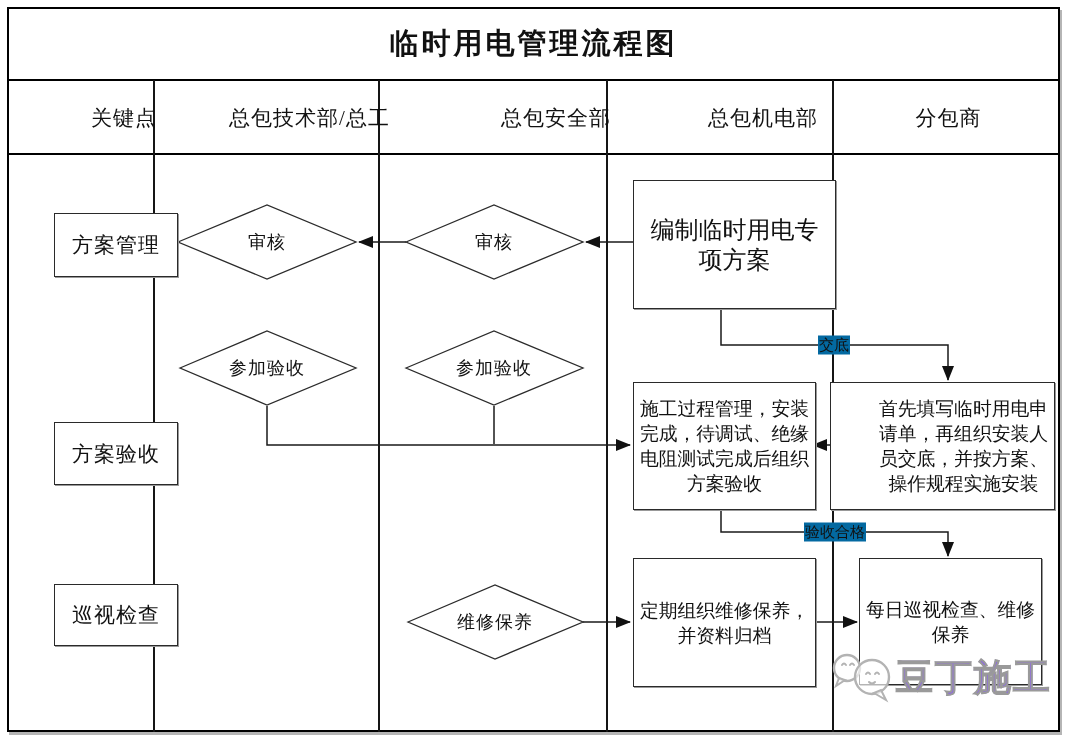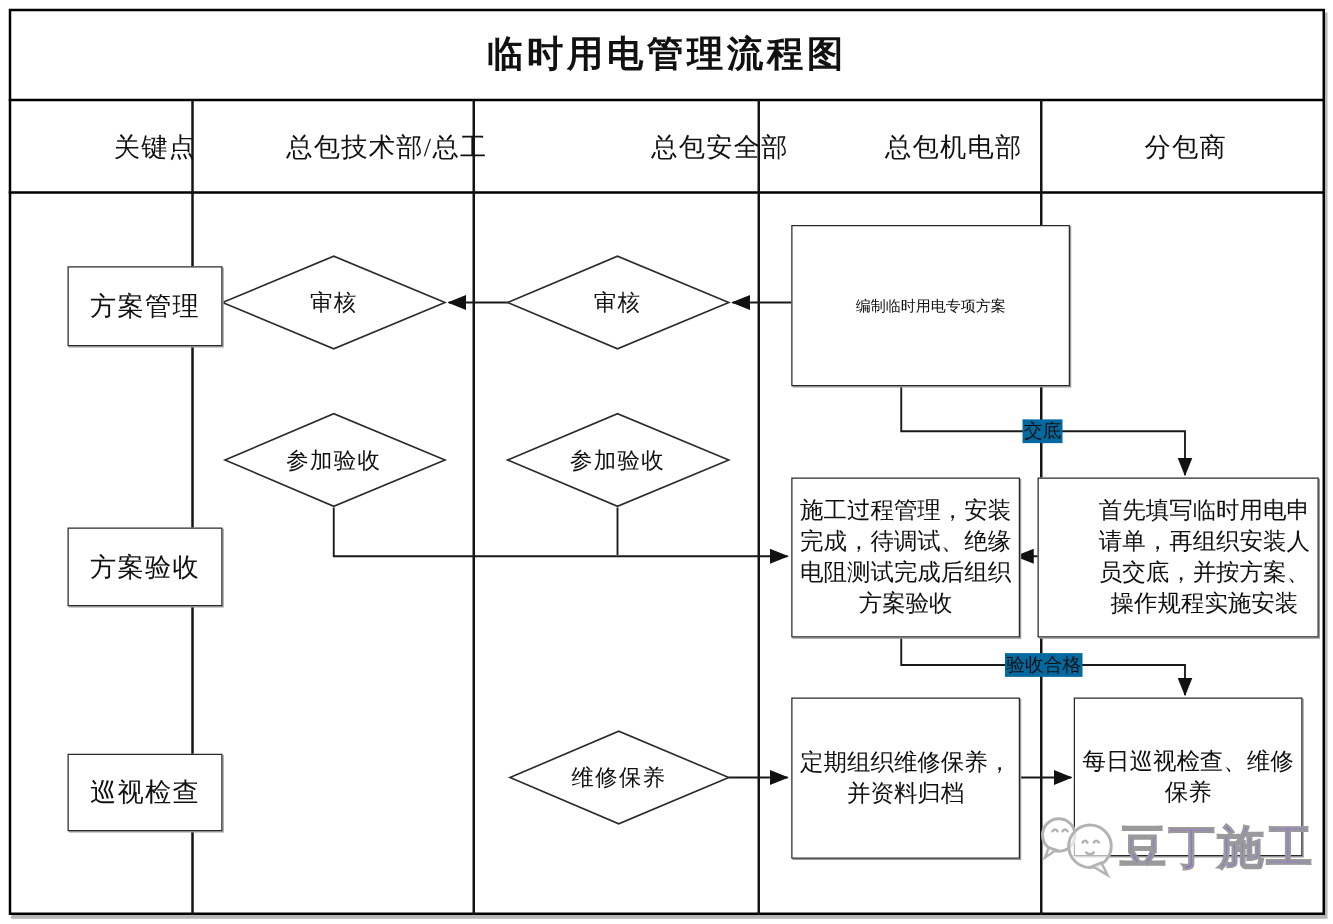--- a/index.html
+++ b/index.html
@@ -34,21 +34,21 @@
     display:flex;align-items:center;justify-content:center;
     font-size:21px;letter-spacing:1px;z-index:3;margin-left:36px;
   }
   .pbox{
     position:absolute;background:#fff;border:1px solid #2a2a2a;
     box-shadow:1px 1px 0 #999;
     display:flex;align-items:center;justify-content:center;
     text-align:center;font-size:18.8px;line-height:25px;
     padding:0 2px;z-index:3;
   }
-  .pbox.narrowwrap{padding:0 22px;font-size:12px;line-height:30px;}
+  .pbox.narrowwrap{padding:0 12px;font-size:24px;line-height:30px;}
   .dlabel{
     position:absolute;transform:translate(-50%,-50%);
     font-size:18px;white-space:nowrap;z-index:3;letter-spacing:1px;
   }
   .elabel{
     position:absolute;transform:translate(-50%,-50%);
     font-size:15px;background:#0369a1;padding:0 1px;z-index:3;white-space:nowrap;
   }
   svg.flow{position:absolute;left:0;top:0;z-index:2;pointer-events:none;}
   .wm{
@@ -73,21 +73,21 @@
 
   <div class="hline" style="top:79px;"></div>
   <div class="hline" style="top:153px;"></div>
   <div class="vline" style="left:153px;"></div>
   <div class="vline" style="left:378px;"></div>
   <div class="vline" style="left:606px;"></div>
   <div class="vline" style="left:832px;"></div>
 
   <div class="hdr" style="left:7px;width:146px;">关键点</div>
   <div class="hdr" style="left:153px;width:225px;">总包技术部/总工</div>
-  <div class="hdr" style="left:398px;width:268px;">总包安全部</div>
+  <div class="hdr" style="left:378px;width:268px;">总包安全部</div>
   <div class="hdr" style="left:606px;width:226px;">总包机电部</div>
   <div class="hdr" style="left:808px;width:193px;">分包商</div>
 
   <svg class="flow" width="1066" height="739" viewBox="0 0 1066 739">
     <defs>
       <marker id="arr" markerUnits="userSpaceOnUse" markerWidth="15" markerHeight="12" refX="14" refY="6" orient="auto">
         <path d="M0,0 L15,6 L0,12 Z" fill="#111"></path>
       </marker>
     </defs>
     <g stroke="#1a1a1a" stroke-width="1.5" fill="none">
@@ -105,21 +105,21 @@
       <polygon points="178,242 267,205 356,242 267,279"></polygon>
       <polygon points="406,242 494,205 583,242 494,279"></polygon>
       <polygon points="180,368 267,331 356,368 267,405"></polygon>
       <polygon points="406,368 494,331 583,368 494,405"></polygon>
       <polygon points="408,622 495,585 583,622 495,659"></polygon>
     </g>
   </svg>
 
   <div class="kbox" style="left:18px;top:213px;width:122px;height:62px;">方案管理</div>
   <div class="kbox" style="left:18px;top:422px;width:122px;height:61px;">方案验收</div>
-  <div class="kbox" style="left:18px;top:603px;width:122px;height:60px;">巡视检查</div>
+  <div class="kbox" style="left:18px;top:584px;width:122px;height:60px;">巡视检查</div>
 
   <div class="dlabel" style="left:267px;top:242px;">审核</div>
   <div class="dlabel" style="left:494px;top:242px;">审核</div>
   <div class="dlabel" style="left:267px;top:368px;">参加验收</div>
   <div class="dlabel" style="left:494px;top:368px;">参加验收</div>
   <div class="dlabel" style="left:495px;top:622px;">维修保养</div>
 
   <div class="pbox narrowwrap" style="left:633px;top:180px;width:177px;height:127px;">编制临时用电专项方案</div>
   <div class="pbox" style="left:633px;top:382px;width:177px;height:126px;">施工过程管理，安装完成，待调试、绝缘电阻测试完成后组织方案验收</div>
   <div class="pbox" style="left:830px;top:382px;width:177px;height:126px;padding-left:44px;">首先填写临时用电申请单，再组织安装人员交底，并按方案、操作规程实施安装</div>

